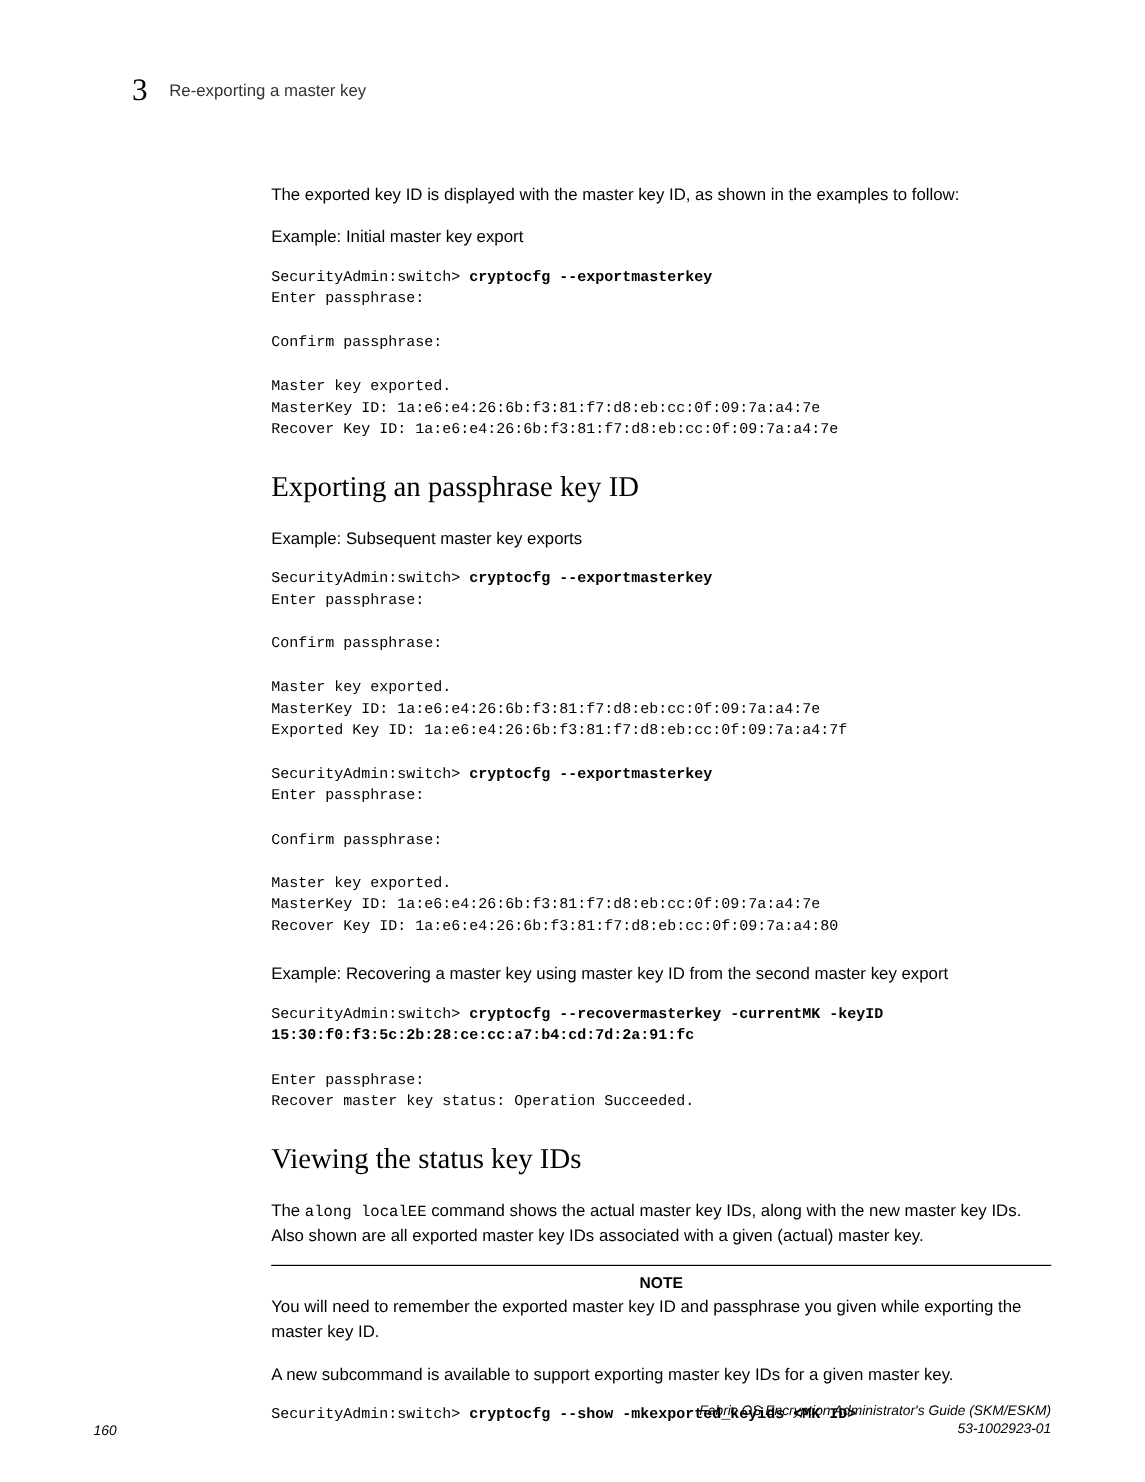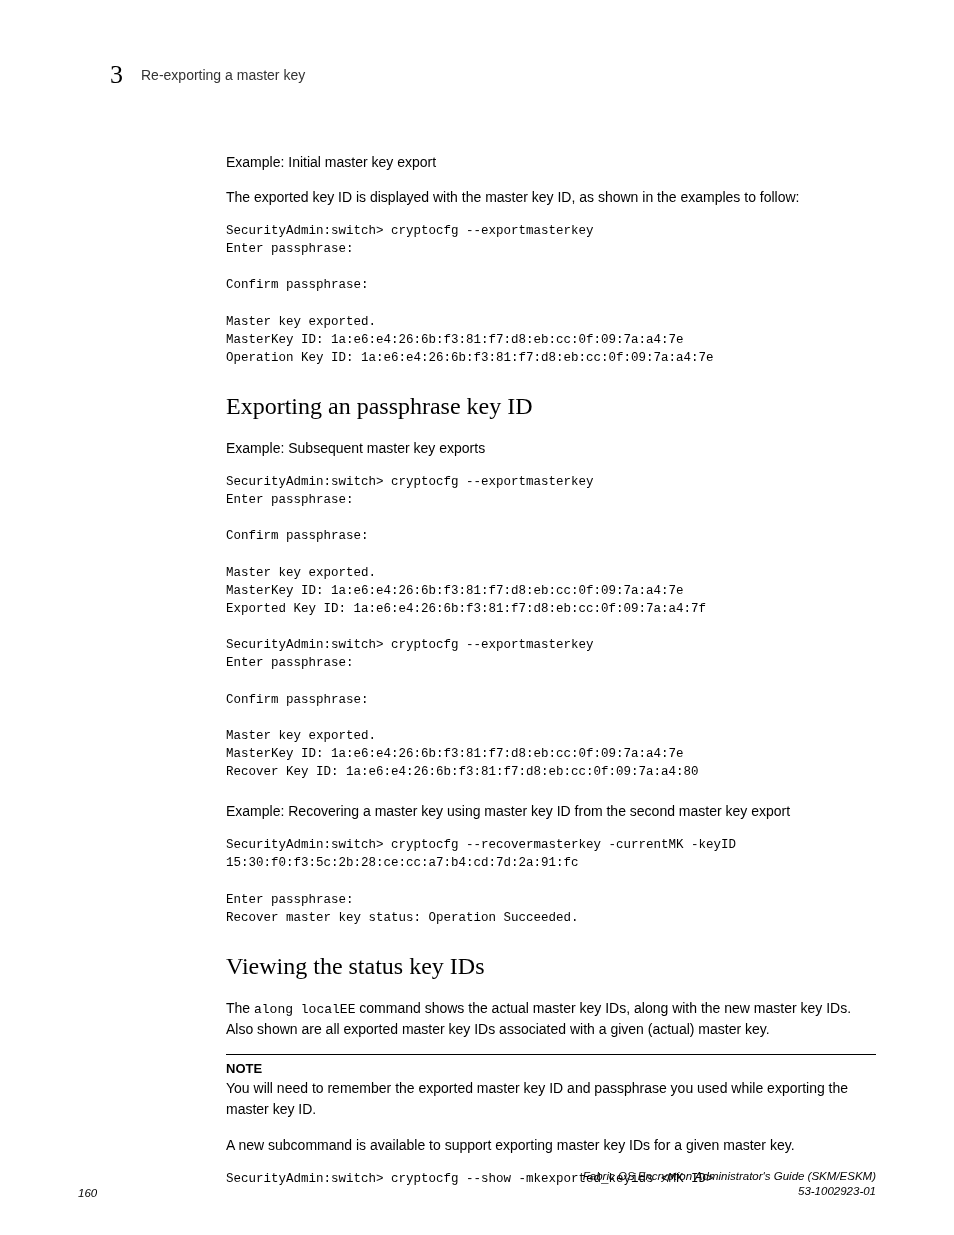--- a/index.html
+++ b/index.html
@@ -39,37 +39,38 @@
     line-height: 1.5;
     margin-bottom: 14px;
   }
   .code-block {
     font-family: 'Courier New', Courier, monospace;
     font-size: 12.5px;
     line-height: 1.45;
     white-space: pre;
     margin-bottom: 20px;
   }
-  .code-block .bold { font-weight: normal; }
+  .code-block .bold { font-weight: bold; }
   h2.section-title {
     font-family: Georgia, 'Times New Roman', serif;
     font-size: 24px;
     font-weight: normal;
     margin-top: 26px;
     margin-bottom: 18px;
   }
   .note-rule {
     border-top: 1px solid #000;
     margin-top: 10px;
     margin-bottom: 6px;
   }
   .note-label {
     font-weight: bold;
     font-size: 13px;
     margin-bottom: 2px;
+    text-align: center;
   }
   .note-text {
     font-size: 14px;
     line-height: 1.45;
     margin-bottom: 16px;
   }
   .inline-code {
     font-family: 'Courier New', Courier, monospace;
     font-size: 13px;
   }
@@ -91,31 +92,31 @@
 <body>
 
 <div class="page">
   <div class="header">
     <span class="chapter-num">3</span>
     <span class="header-text">Re-exporting a master key</span>
   </div>
 
   <div class="content">
 
+    <p class="body-text">The exported key ID is displayed with the master key ID, as shown in the examples to follow:</p>
     <p class="body-text">Example: Initial master key export</p>
-    <p class="body-text">The exported key ID is displayed with the master key ID, as shown in the examples to follow:</p>
 
     <div class="code-block"><span>SecurityAdmin:switch&gt; </span><span class="bold">cryptocfg --exportmasterkey</span>
 <span>Enter passphrase:</span>
 <span></span>
 <span>Confirm passphrase:</span>
 <span></span>
 <span>Master key exported.</span>
 <span>MasterKey ID: 1a:e6:e4:26:6b:f3:81:f7:d8:eb:cc:0f:09:7a:a4:7e</span>
-<span>Operation Key ID: 1a:e6:e4:26:6b:f3:81:f7:d8:eb:cc:0f:09:7a:a4:7e</span></div>
+<span>Recover Key ID: 1a:e6:e4:26:6b:f3:81:f7:d8:eb:cc:0f:09:7a:a4:7e</span></div>
 
     <h2 class="section-title">Exporting an passphrase key ID</h2>
 
     <p class="body-text">Example: Subsequent master key exports</p>
 
     <div class="code-block"><span>SecurityAdmin:switch&gt; </span><span class="bold">cryptocfg --exportmasterkey</span>
 <span>Enter passphrase:</span>
 <span></span>
 <span>Confirm passphrase:</span>
 <span></span>
@@ -139,21 +140,21 @@
 <span></span>
 <span>Enter passphrase:</span>
 <span>Recover master key status: Operation Succeeded.</span></div>
 
     <h2 class="section-title">Viewing the status key IDs</h2>
 
     <p class="body-text"><span>The </span><span class="inline-code">along localEE</span><span> command shows the actual master key IDs, along with the new master key IDs. Also shown are all exported master key IDs associated with a given (actual) master key.</span></p>
 
     <div class="note-rule"></div>
     <p class="note-label">NOTE</p>
-    <p class="note-text">You will need to remember the exported master key ID and passphrase you used while exporting the master key ID.</p>
+    <p class="note-text">You will need to remember the exported master key ID and passphrase you given while exporting the master key ID.</p>
 
     <p class="body-text">A new subcommand is available to support exporting master key IDs for a given master key.</p>
 
     <div class="code-block"><span>SecurityAdmin:switch&gt; </span><span class="bold">cryptocfg --show -mkexported_keyids &lt;MK ID&gt;</span></div>
 
   </div>
 </div>
 
 <div class="footer">
   <span class="page-num">160</span>

